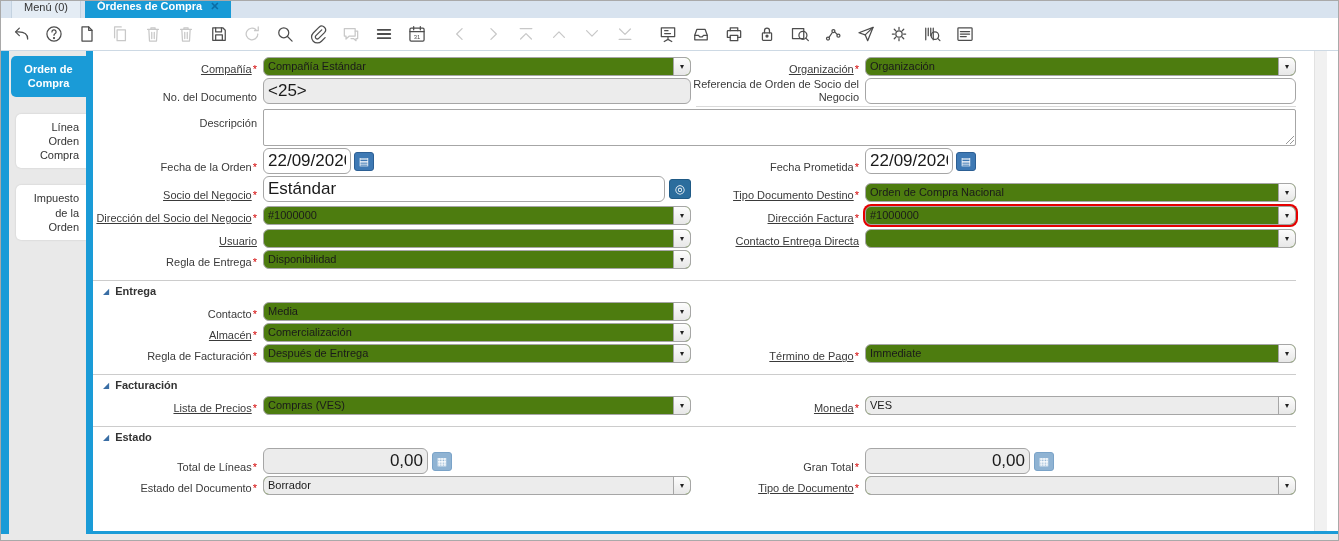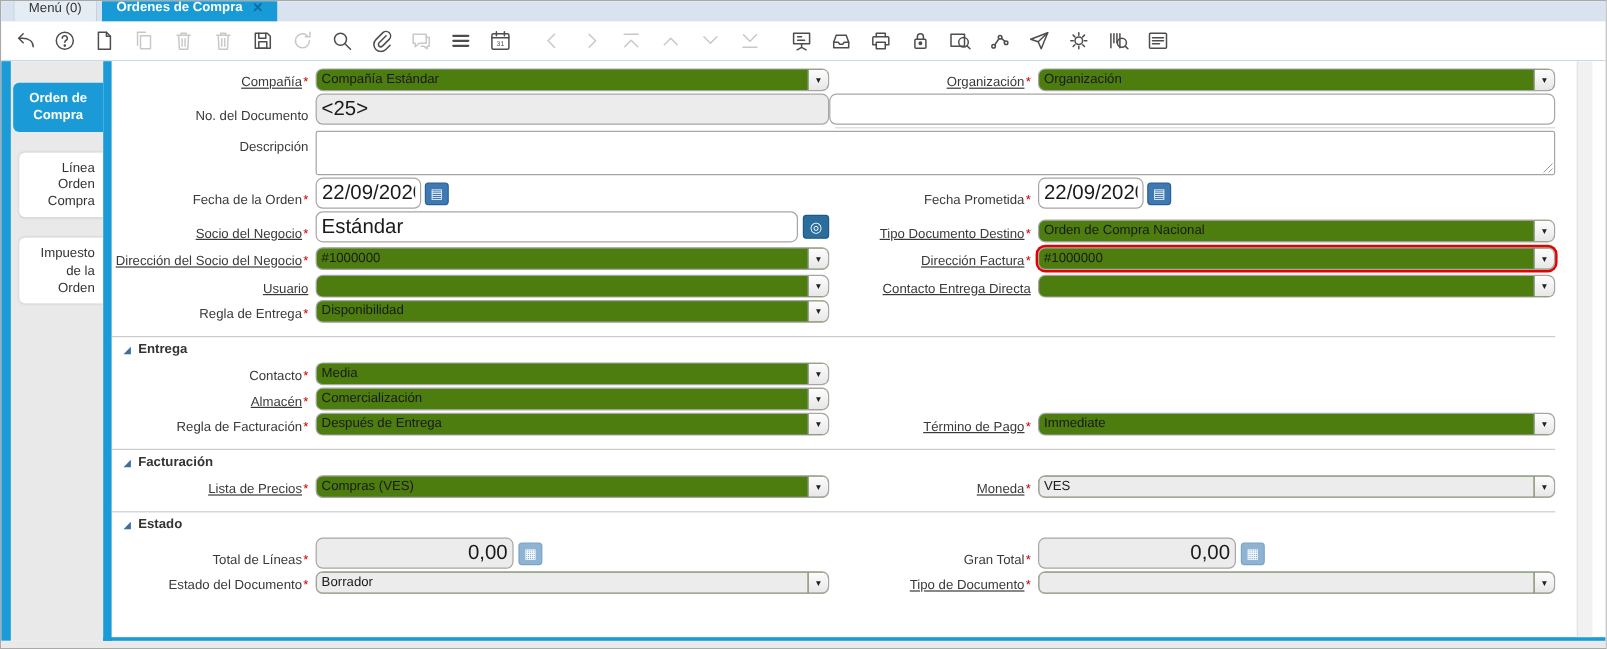--- a/index.html
+++ b/index.html
@@ -15,21 +15,21 @@
 
   
   .toolbar { height:33px; background:#fff; border-bottom:1px solid #cdd9e4; display:flex; align-items:center; padding-left:10px; gap:13px; flex:0 0 auto; }
   .tbi { width:20px; height:20px; color:#4d4d4d; display:inline-flex; align-items:center; justify-content:center; cursor:pointer; flex:0 0 auto; }
   .tbi.dis { color:#c8c8c8; cursor:default; }
   .tbi.gap { margin-left:10px; }
   .tbi svg { width:20px; height:20px; }
 
   
   .body { flex:1 1 auto; display:flex; min-height:0; }
-  .sidebar { width:85px; background:#e9e9e9; border-left:8px solid #1a9bd7; padding-top:18px; flex:0 0 auto; }
+  .sidebar { width:85px; background:#e9e9e9; border-left:8px solid #1a9bd7; padding-top:5px; flex:0 0 auto; }
   .side-tab { font-size:11px; color:#333; line-height:1.3; cursor:pointer; }
   .side-tab.active { background:#1a9bd7; color:#fff; font-weight:bold; text-align:center; margin-left:2px; padding:6px 2px; border-radius:5px 0 0 5px; }
   .side-tab.plain { background:#fff; margin-left:7px; margin-top:17px; padding:6px 7px; text-align:right; border-radius:5px 0 0 5px; box-shadow:0 0 2px rgba(0,0,0,.15); }
   .side-tab.italic { }
 
   .content { flex:1 1 auto; background:#fff; border-left:7px solid #1a9bd7; border-bottom:3px solid #1a9bd7; padding:4px 42px 0 0; position:relative; overflow:hidden; }
   .scroll-gutter { position:absolute; top:0; right:11px; width:13px; bottom:0; background:#f1f1f1; border-left:1px solid #e2e2e2; }
 
   
   .row { display:flex; align-items:flex-end; margin:2px 0; }
@@ -287,20 +287,21 @@
               </div>
           </div>
         </div>
       </div>
 
       <div class="row">
         <label class="lbl"><span>No. del Documento</span></label>
         <div class="fld-l">
           <input class="tbox w100 ro" readonly="" value="&lt;25&gt;" style="">
         </div>
+        <label class="lbl-r"><span>Referencia de Orden de Socio del Negocio</span></label>
         <div class="fld-r">
           <input class="tbox w100" value="" style="">
         </div>
       </div>
 
       <div class="rsep"></div>
 
       <div class="row" style="align-items:flex-start;">
         <label class="lbl" style="padding-top:8px;"><span>Descripción</span></label>
         <div class="fld-full">

